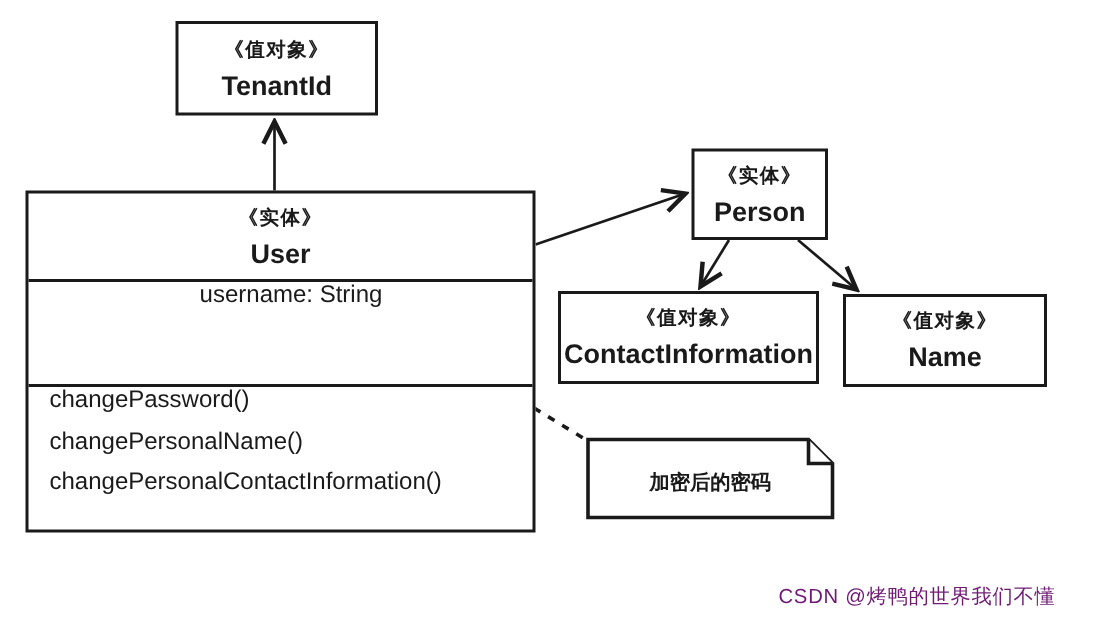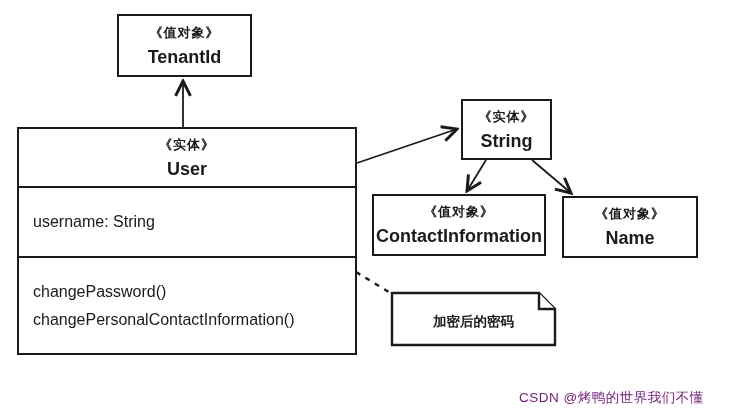--- a/index.html
+++ b/index.html
@@ -16,25 +16,25 @@
   .cname{font-size:18px;font-weight:700;line-height:1;margin-top:9px;}
   .simple-box{display:flex;flex-direction:column;justify-content:center;align-items:center;text-align:center;}
   
   .user-box{display:flex;flex-direction:column;}
   .user-head{
     box-sizing:border-box;height:59px;border-bottom:2px solid #1a1a1a;
     display:flex;flex-direction:column;justify-content:center;align-items:center;
   }
   .user-attrs{
     box-sizing:border-box;height:70px;border-bottom:2px solid #1a1a1a;
-    display:flex;flex-direction:column;justify-content:center;gap:15px;
+    display:flex;flex-direction:row;justify-content:center;gap:15px;
     text-align:left;padding-left:14px;
   }
   .user-methods{
-    box-sizing:border-box;flex:1;display:flex;flex-direction:column;justify-content:center;
+    box-sizing:border-box;flex:1;display:flex;flex-direction:column;
     gap:10px;text-align:left;padding-left:14px;
   }
   .member{font-size:16px;line-height:1.1;}
   
   .note-text{
     position:absolute;left:392px;top:293px;width:163px;height:52px;z-index:3;
     display:flex;align-items:center;justify-content:center;
     font-size:13.5px;font-weight:700;padding-top:6px;box-sizing:border-box;
   }
   .caption{
@@ -81,27 +81,28 @@
   <div class="uml-box user-box" style="left:17px;top:127px;width:340px;height:228px;">
     <div class="user-head">
       <div class="stereo">《实体》</div>
       <div class="cname">User</div>
     </div>
     <div class="user-attrs">
       <div class="member">username: String</div>
     </div>
     <div class="user-methods">
       <div class="member">changePassword()</div>
+      <div class="member">changePersonalName()</div>
       <div class="member">changePersonalContactInformation()</div>
     </div>
   </div>
 
   <div class="uml-box simple-box" style="left:461px;top:99px;width:91px;height:61px;">
     <div class="stereo">《实体》</div>
-    <div class="cname">String</div>
+    <div class="cname">Person</div>
   </div>
 
   <div class="uml-box simple-box" style="left:372px;top:194px;width:174px;height:62px;">
     <div class="stereo">《值对象》</div>
     <div class="cname">ContactInformation</div>
   </div>
 
   <div class="uml-box simple-box" style="left:562px;top:196px;width:136px;height:62px;">
     <div class="stereo">《值对象》</div>
     <div class="cname">Name</div>

